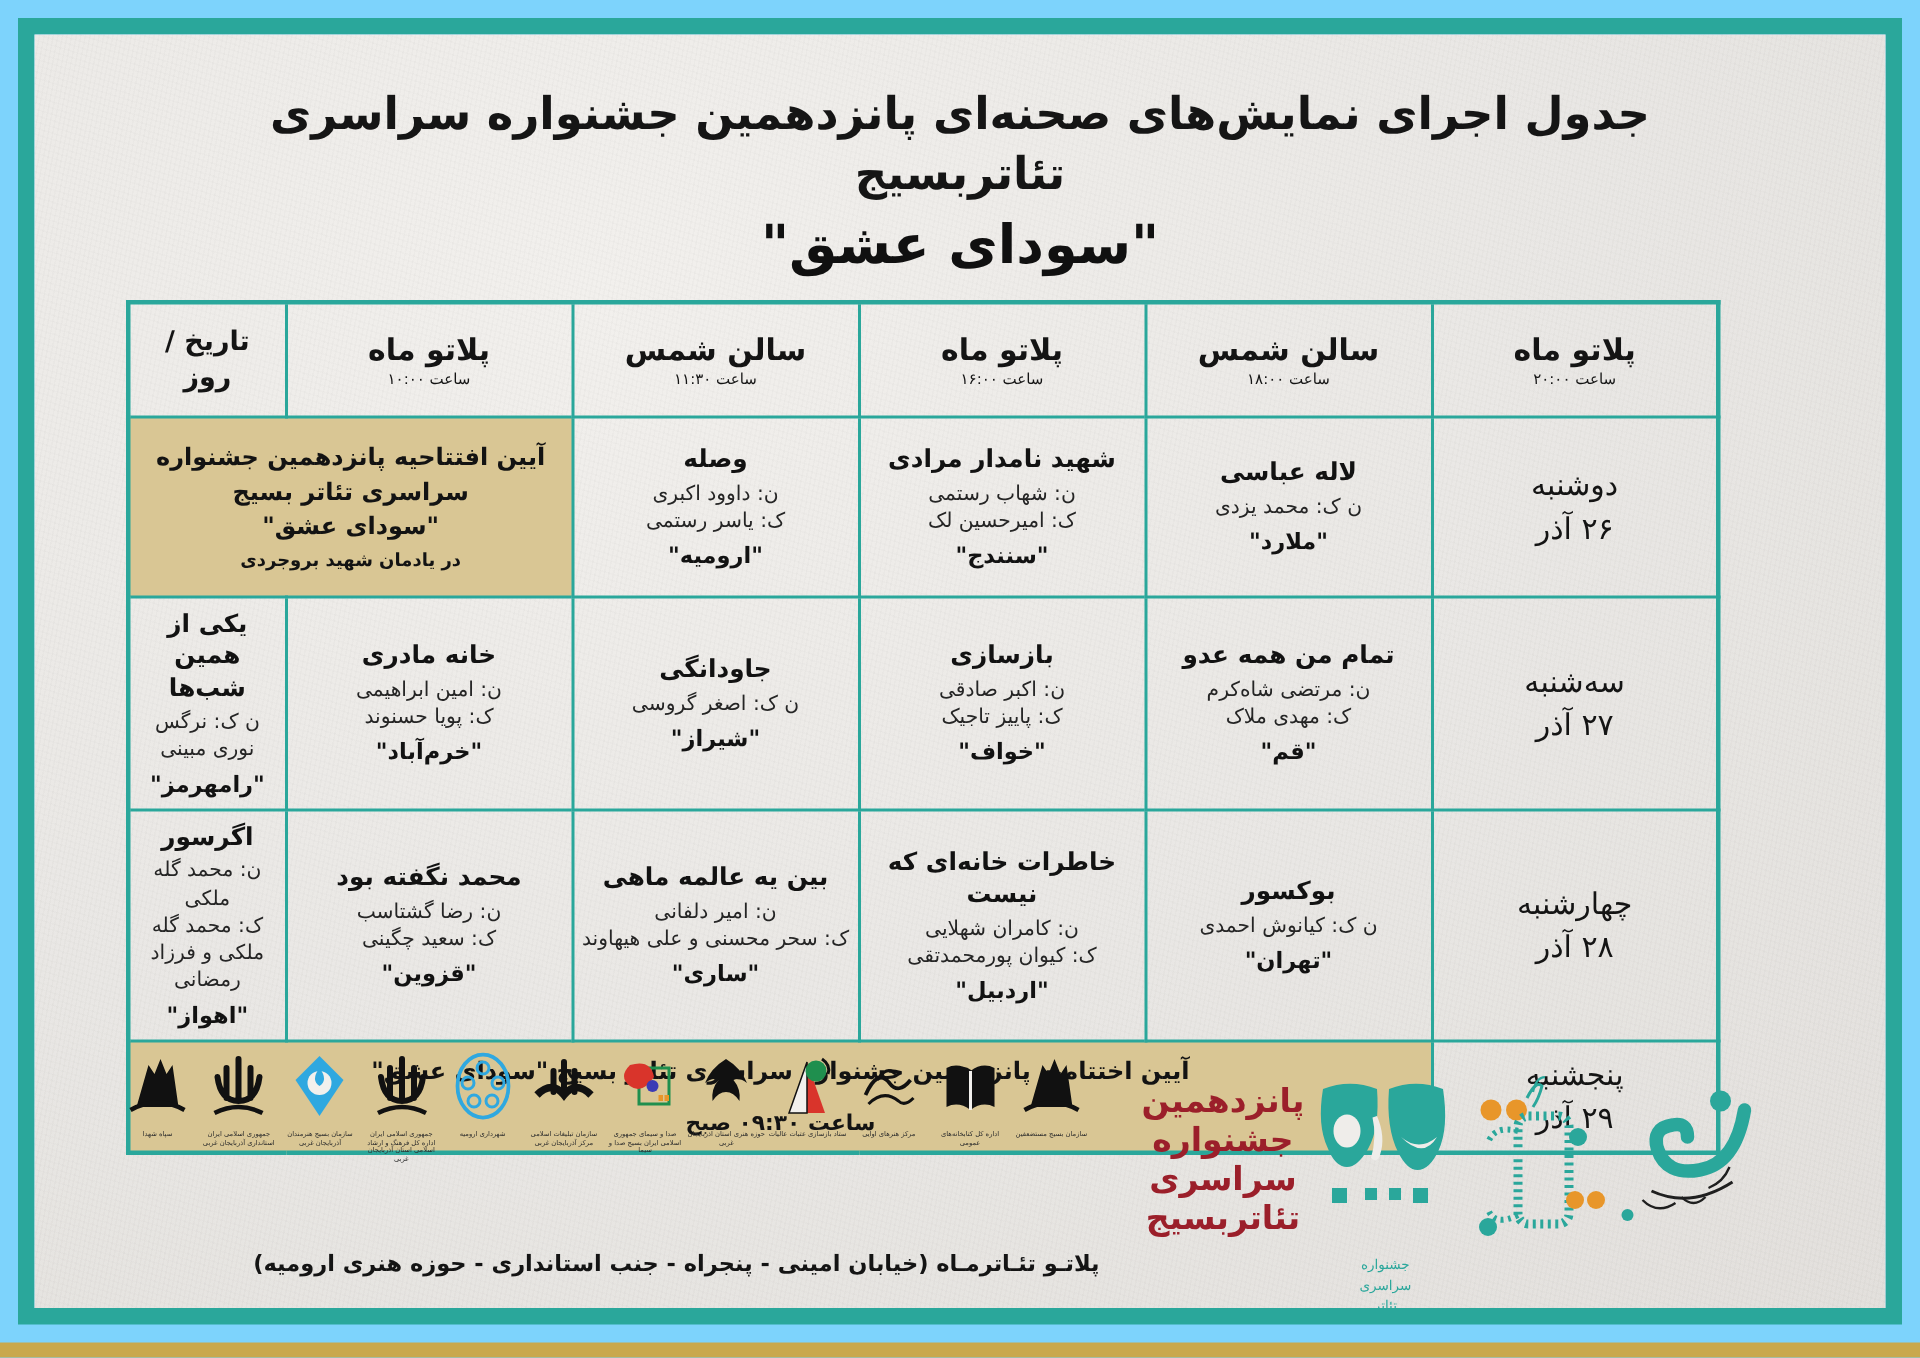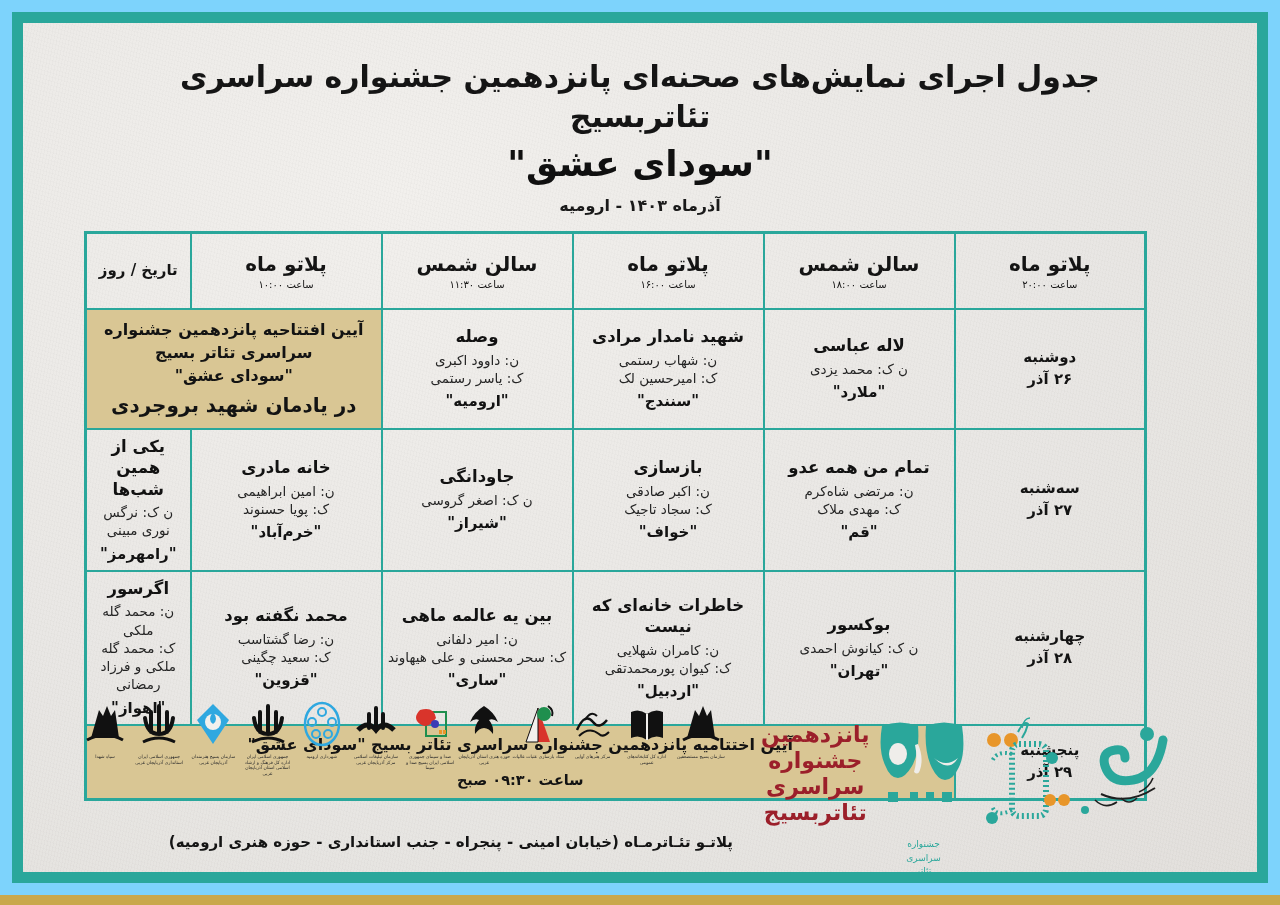--- a/index.html
+++ b/index.html
@@ -54,37 +54,37 @@
     vertical-align:middle;text-align:center;
     padding:6px 5px;
     background:transparent;
   }
   col.c-day{width:105px;}
   col.c-slot{width:191px;}
 
   thead th{height:62px;}
   .hv{font-size:20px;font-weight:bold;color:#141414;line-height:1.35;}
   .ht{font-size:10px;font-weight:normal;color:#141414;line-height:1.35;}
-  .hday{font-size:15px;font-weight:bold;color:#141414;line-height:1.3;}
-
-  td.daycell{font-size:15px;font-weight:bold;color:#141414;line-height:1.45;}
+  .hday{font-size:18px;font-weight:bold;color:#141414;line-height:1.3;}
+
+  td.daycell{font-size:20px;font-weight:normal;color:#141414;line-height:1.45;}
   tbody tr.showrow td{height:106px;}
 
   .play{line-height:1.3;}
   .play .pname{font-size:16.5px;font-weight:bold;color:#121212;margin-bottom:3px;}
   .play .pline{font-size:13.5px;color:#252525;line-height:1.35;}
   .play .pcity{font-size:15px;font-weight:bold;color:#121212;margin-top:5px;}
 
   td.ceremony{
     background:#d9c694 !important;
   }
   .cer{line-height:1.45;}
   .cer .l1{font-size:16px;font-weight:bold;color:#131313;}
   .cer .l2{font-size:16px;font-weight:bold;color:#131313;}
-  .cer .l3{font-size:20px;font-weight:bold;color:#131313;margin-top:3px;}
+  .cer .l3{font-size:12px;font-weight:bold;color:#131313;margin-top:3px;}
   tr.closing td.ceremony{height:60px;}
   .cer.closing .l1{font-size:16px;}
   .cer.closing .l2{font-size:14.5px;font-weight:bold;margin-top:14px;}
 
   
   .footer{
     position:absolute;left:0;right:0;bottom:0;height:190px;
   }
   .logos-left{
     position:absolute;right:76px;bottom:18px;width:420px;height:160px;
@@ -116,21 +116,20 @@
 </head>
 <body>
 
 <div id="poster">
   <div id="tealframe"></div>
   <div id="sheet">
 
     <div class="head-wrap">
       <h1 class="title">جدول اجرای نمایش‌های صحنه‌ای پانزدهمین جشنواره سراسری تئاتربسیج</h1>
       <h2 class="subtitle">"سودای عشق"</h2>
-      <div class="datesub">آذرماه ۱۴۰۳ - ارومیه</div>
     </div>
 
     <div class="table-wrap">
       <table class="sched">
         <colgroup>
           <col class="c-slot">
             <col class="c-slot">
             <col class="c-slot">
             <col class="c-slot">
             <col class="c-slot">
@@ -210,21 +209,21 @@
                   <div class="pname">تمام من همه عدو</div>
                   <div class="pline">ن: مرتضی شاه‌کرم</div>
                   <div class="pline">ک: مهدی ملاک</div>
                   <div class="pcity">"قم"</div>
                 </div>
               </td>
               <td>
                 <div class="play">
                   <div class="pname">بازسازی</div>
                   <div class="pline">ن: اکبر صادقی</div>
-                  <div class="pline">ک: سجاد تاجیک</div>
+                  <div class="pline">ک: پاییز تاجیک</div>
                   <div class="pcity">"خواف"</div>
                 </div>
               </td>
               <td>
                 <div class="play">
                   <div class="pname">جاودانگی</div>
                   <div class="pline">ن ک: اصغر گروسی</div>
                   <div class="pcity">"شیراز"</div>
                 </div>
               </td>

